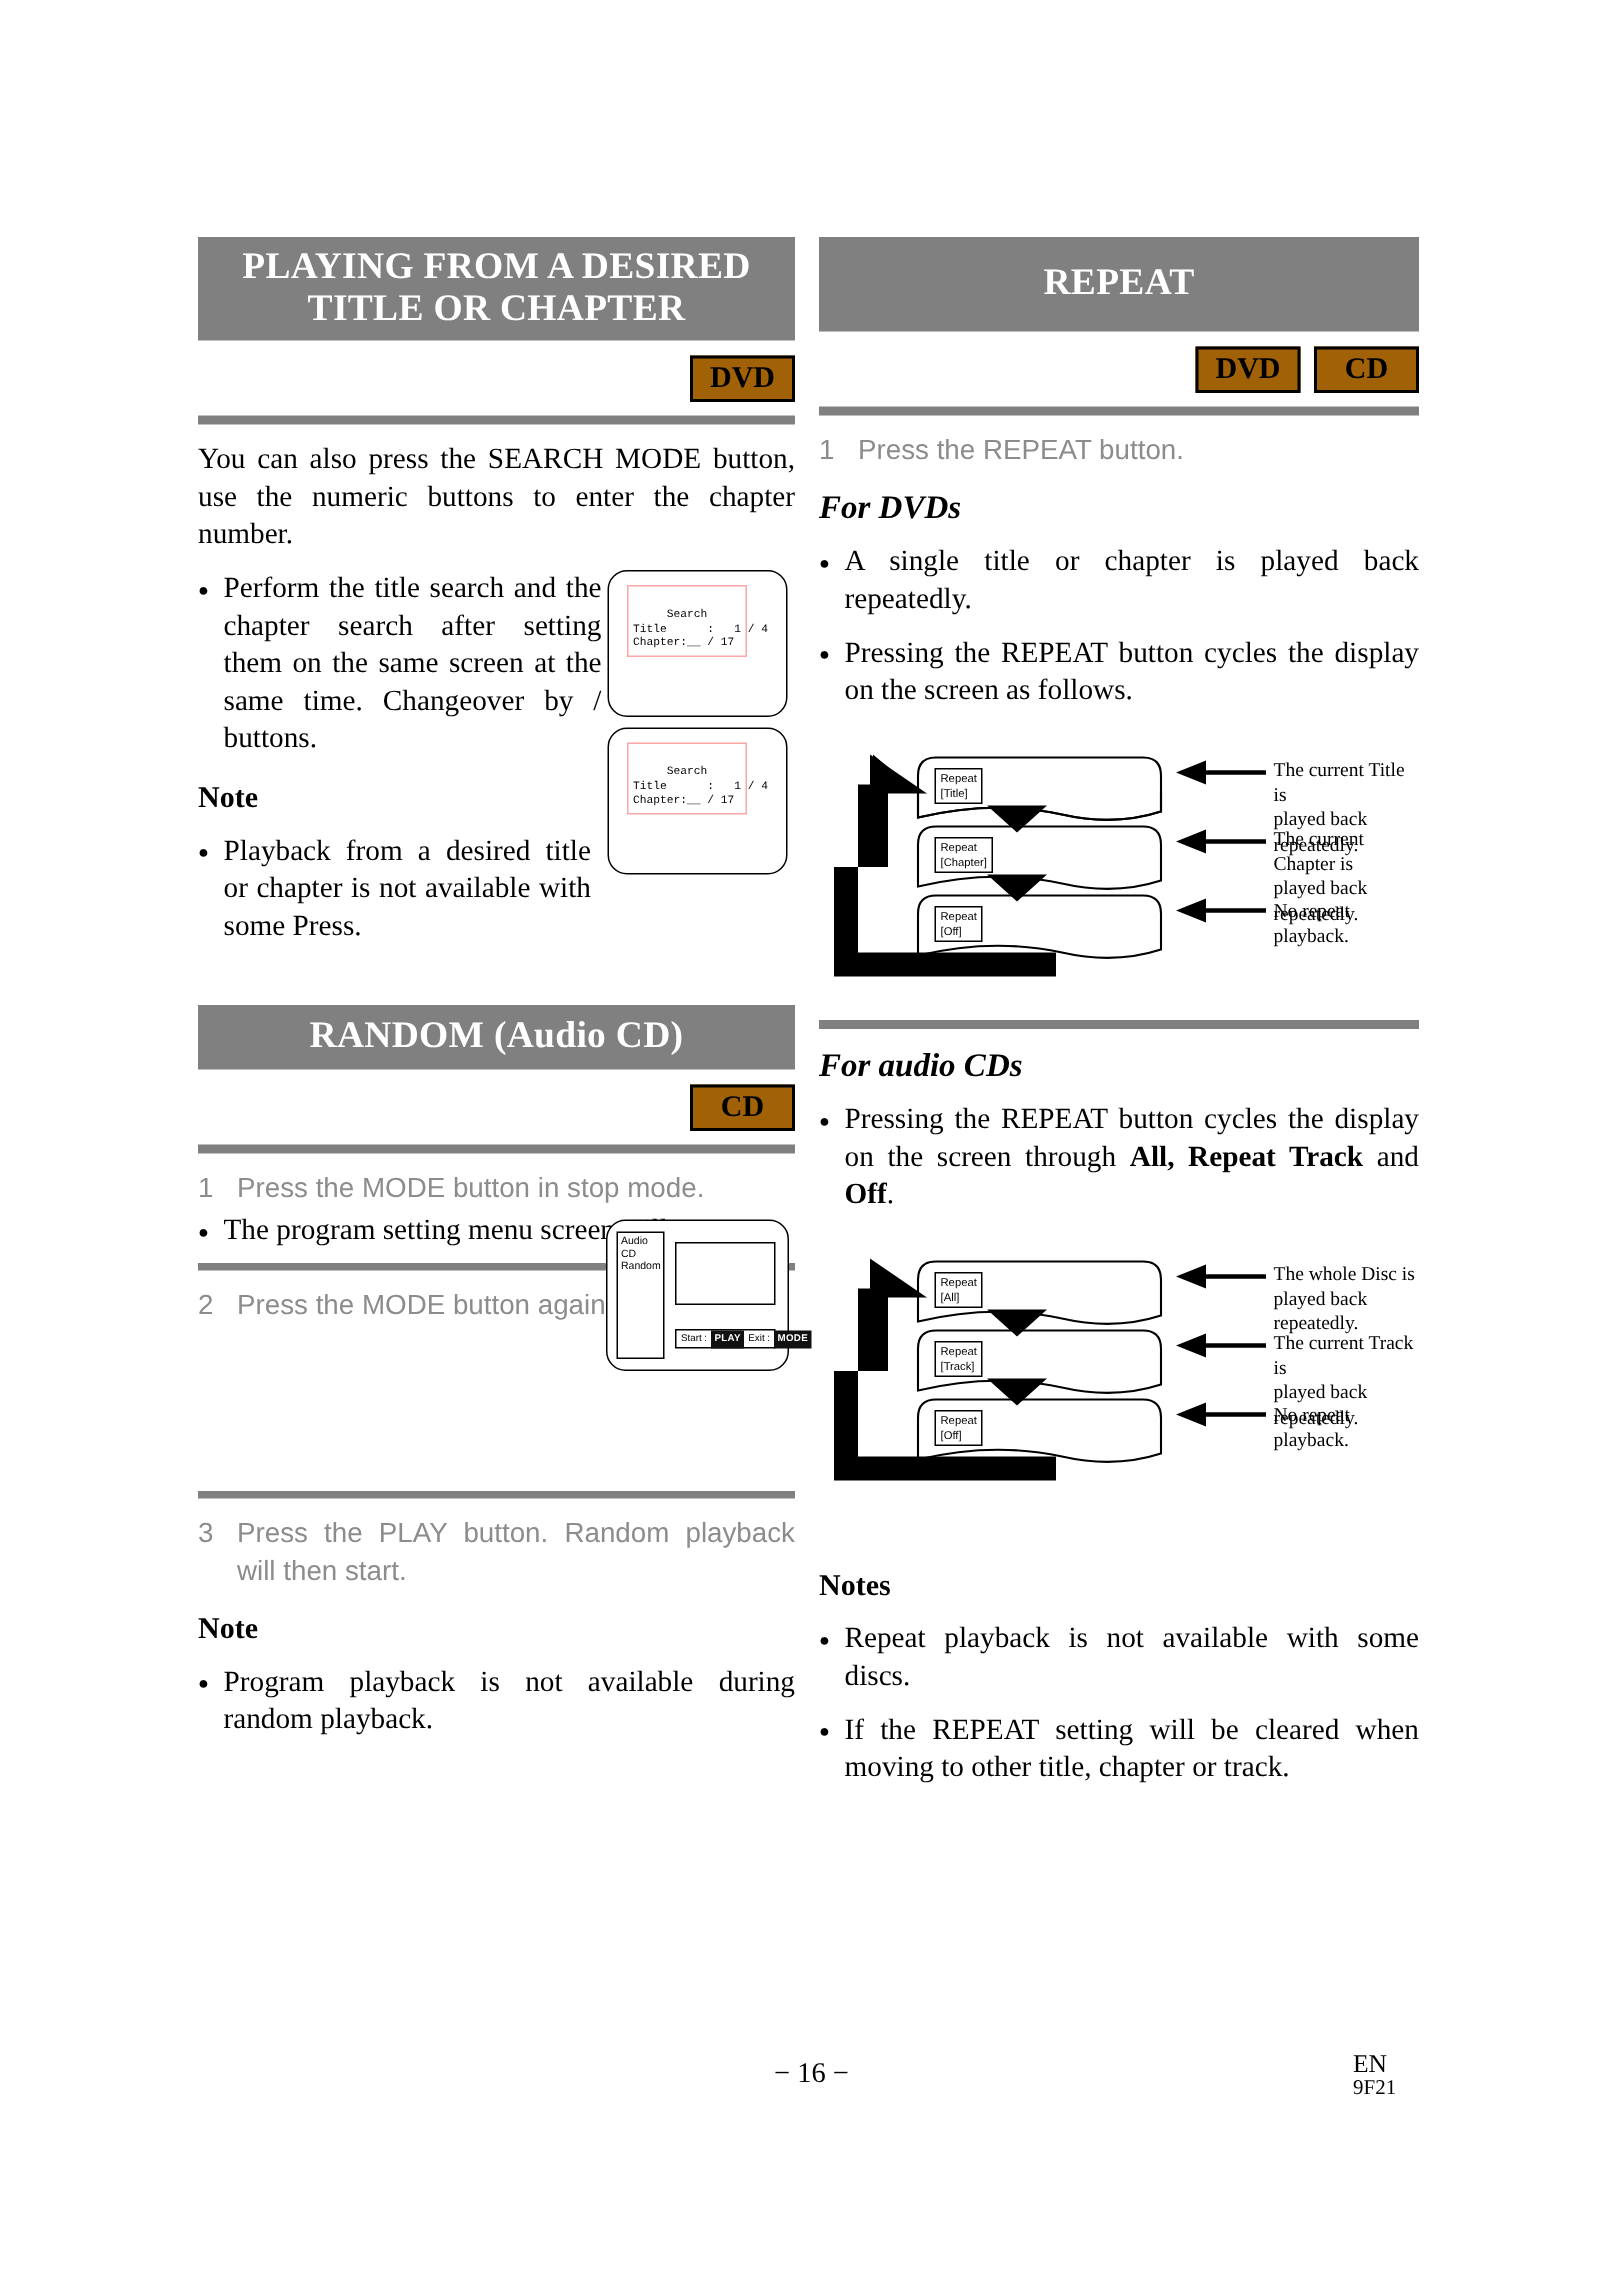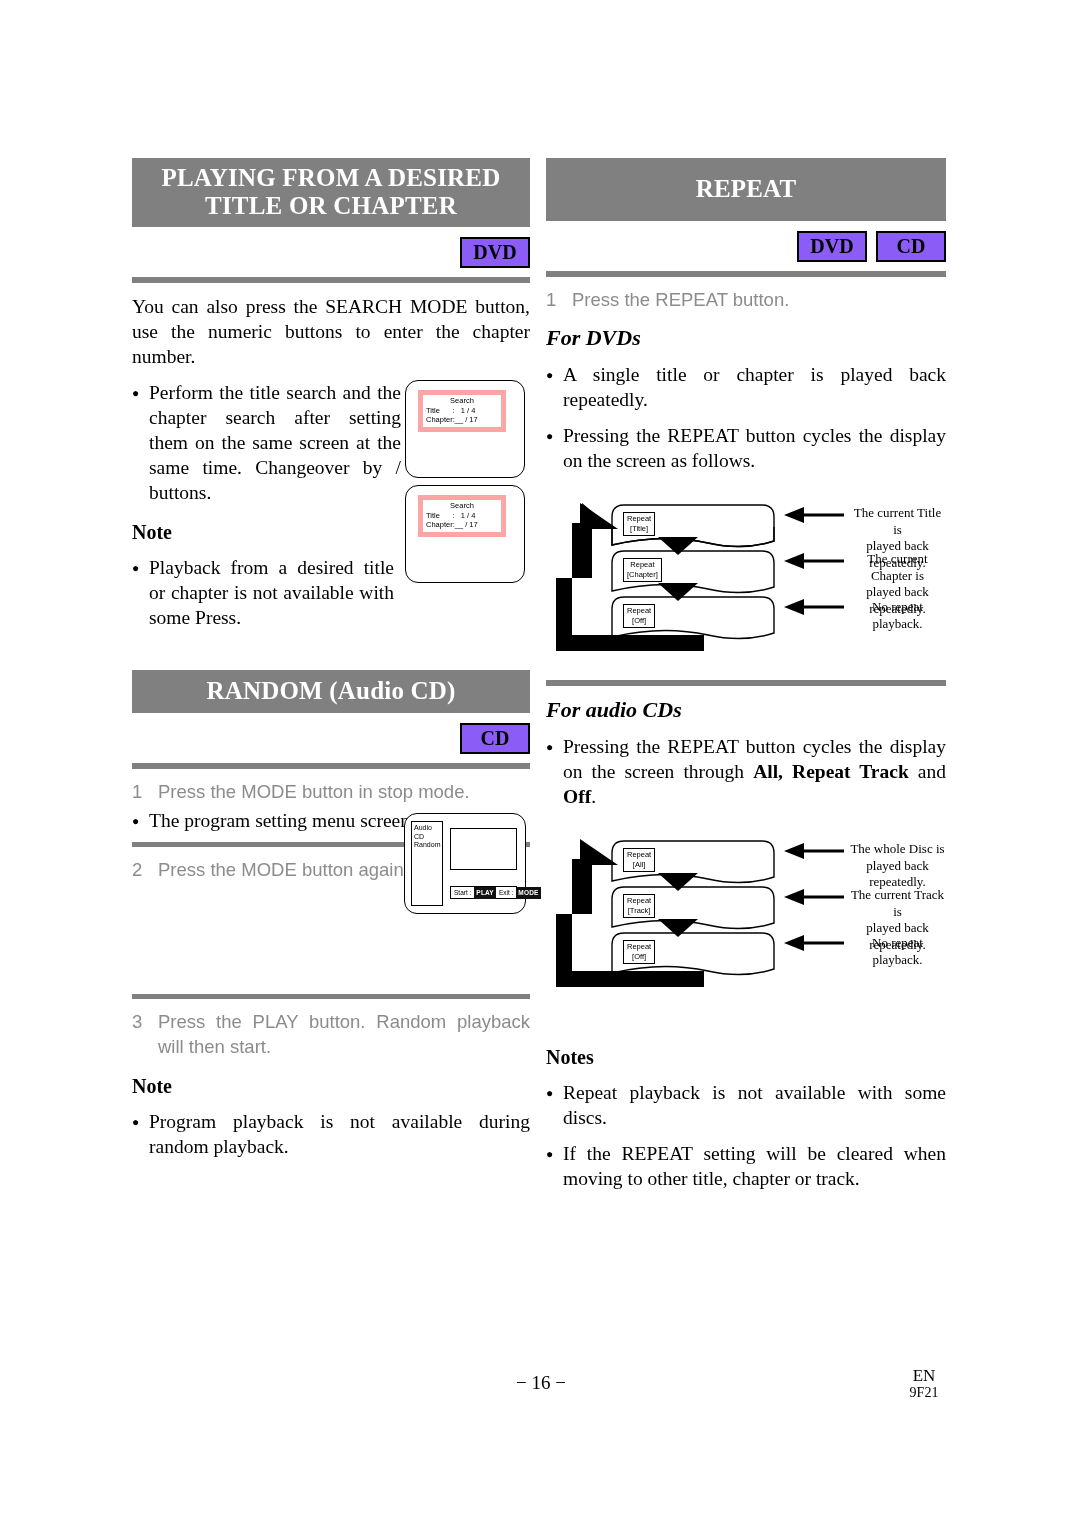--- a/index.html
+++ b/index.html
@@ -38,21 +38,21 @@
     gap:9px;
     margin-top:10px;
   }
   .badge{
     border:2px solid #000;
     font-family:"Liberation Serif", serif;
     font-weight:bold;
     font-size:20px;
     line-height:20px;
     padding:3px 11px 4px 11px;
-    background:#8b5cf6;
+    background:#a16207;
     text-align:center;
     min-width:44px;
   }
 
   
   .rule-thick{height:6px;background:#808080;margin-top:9px;}
   .rule-step{height:5px;background:#808080;margin:9px 0 0 0;}
 
   
   .para{
@@ -98,27 +98,27 @@
 
   
   .tv{
     border:1.6px solid #000;
     border-radius:13px;
     background:#fff;
     position:relative;
   }
   .tv-osd{
     position:absolute;
-    border:5px solid #fca5a5;
-    font-family:Liberation Sans, sans-serif;
+    border:1px solid #fca5a5;
+    font-family:Liberation Mono, monospace;
     font-size:7.5px;
     line-height:9.5px;
     background:#fff;
     color:#000;
-    padding:1px 3px 2px 3px;
+    padding:15px 3px 2px 3px;
     white-space:pre;
   }
   .osd-title{text-align:center;display:block;}
 
   
   .tv-search{width:118px;height:96px;}
   #tv-search-1{position:absolute;left:273px;top:222px;}
   #tv-search-2{position:absolute;left:273px;top:327px;}
   .tv-search .tv-osd{left:12px;top:9px;width:72px;}
 
@@ -141,21 +141,21 @@
     border:1px solid #000;background:#fff;
     font-family:"Liberation Sans", sans-serif;
     font-size:6.5px;line-height:12px;
     display:flex;align-items:center;gap:3px;
     padding:0 3px;box-sizing:border-box;
     white-space:nowrap;
   }
   .rnd-bar .inv{background:#111;color:#fff;padding:0 2px;font-weight:bold;letter-spacing:0.2px;}
 
   
-  .cycle{position:relative;width:400px;height:175px;margin-top:10px;text-align:center;}
+  .cycle{position:relative;width:400px;height:175px;margin-top:10px;}
   .cyc-screen{position:absolute;width:160px;height:52px;}
   .cyc-osd{
     position:absolute;left:11px;top:7px;
     border:1px solid #000;background:#fff;
     font-family:"Liberation Sans", sans-serif;
     font-size:7.5px;line-height:9.5px;
     padding:1px 3px 2px 3px;
     white-space:pre;
     z-index:2;
   }
@@ -179,21 +179,21 @@
   .callout p + p{margin-top:14px;}
   .callout p.last{text-align:left;}
 
   
   .foot-page{
     position:absolute;left:516px;top:1372px;
     font-size:19px;font-family:"Liberation Serif", serif;
   }
   .foot-en{
     position:absolute;left:902px;top:1366px;
-    text-align:center;width:44px;
+    width:44px;
     font-family:"Liberation Serif", serif;
   }
   .foot-en .en{font-size:17px;line-height:19px;display:block;}
   .foot-en .code{font-size:14px;line-height:16px;display:block;}
 </style>
 </head>
 <body>
 
 <div class="page">
 

